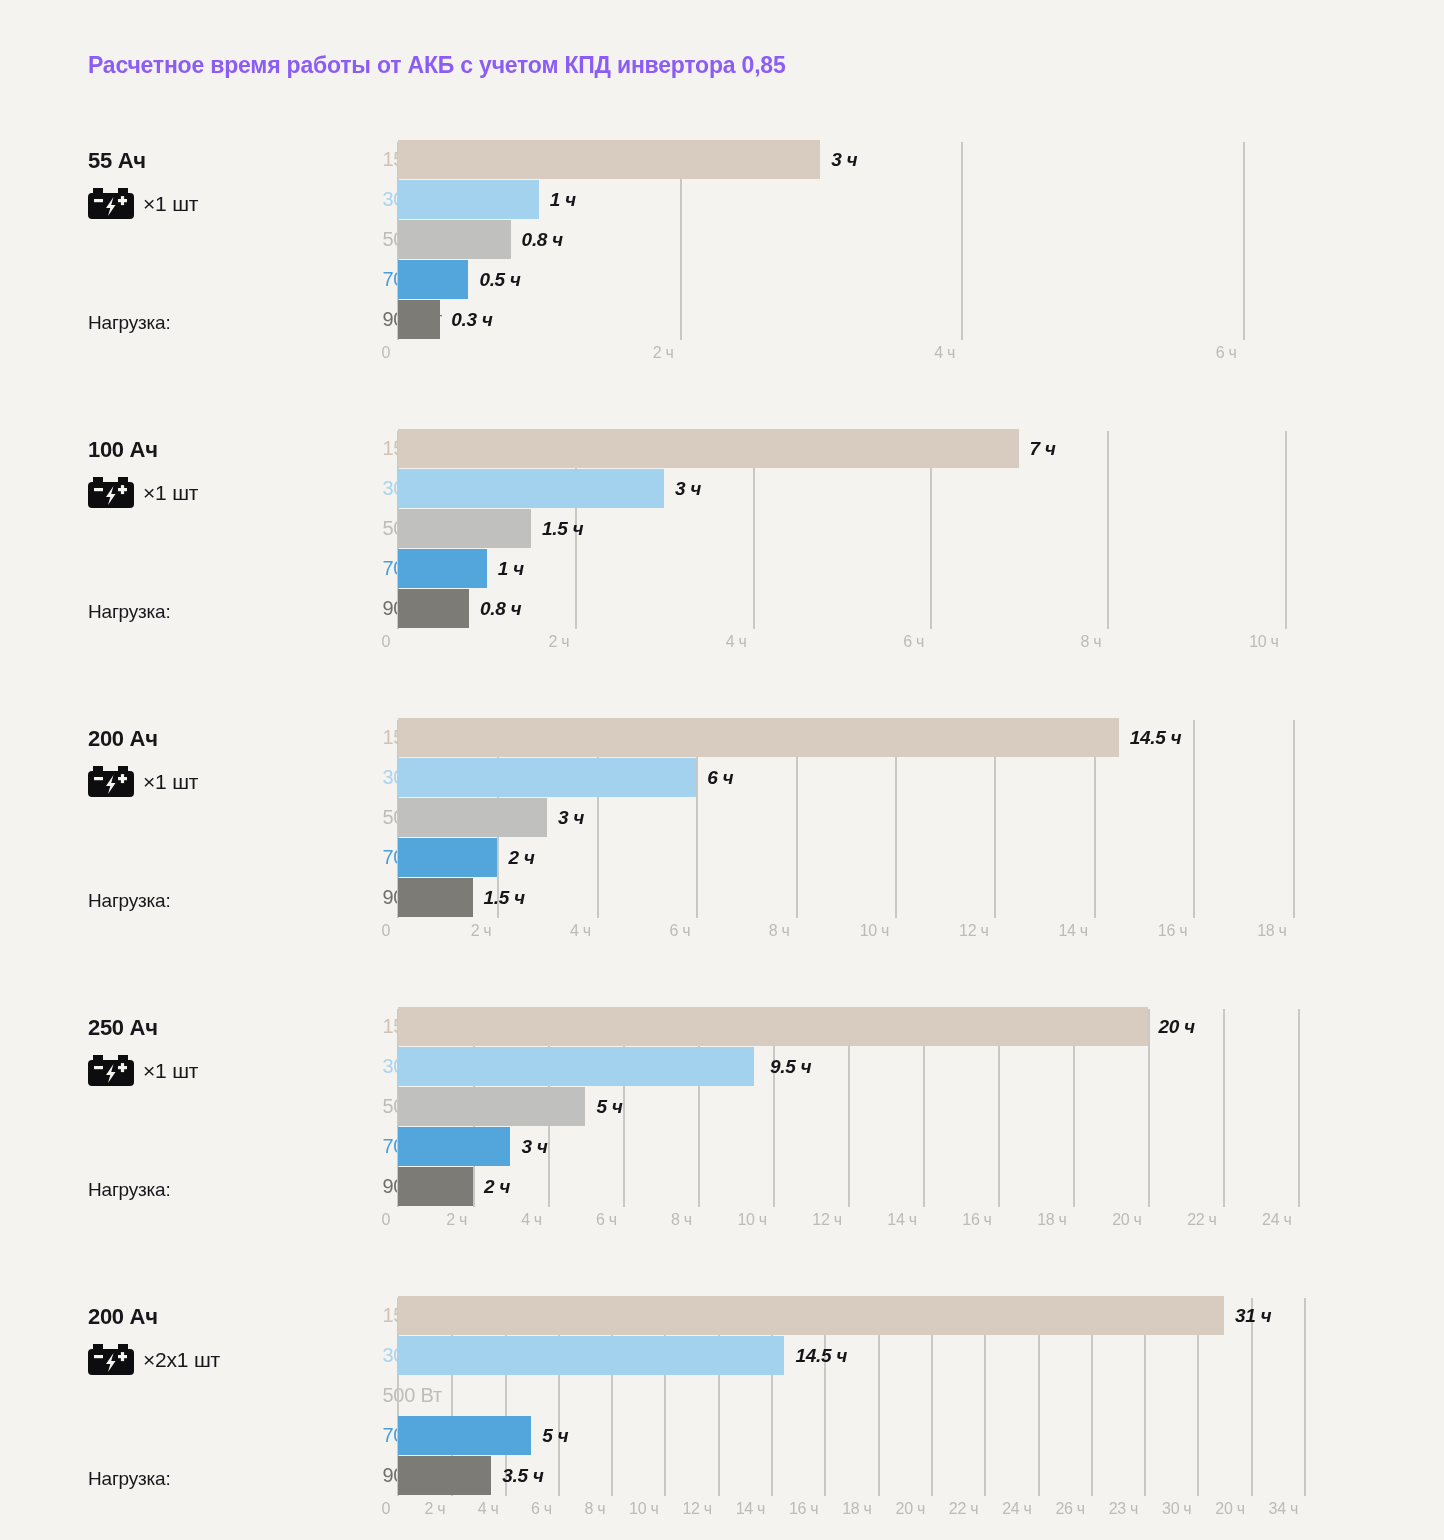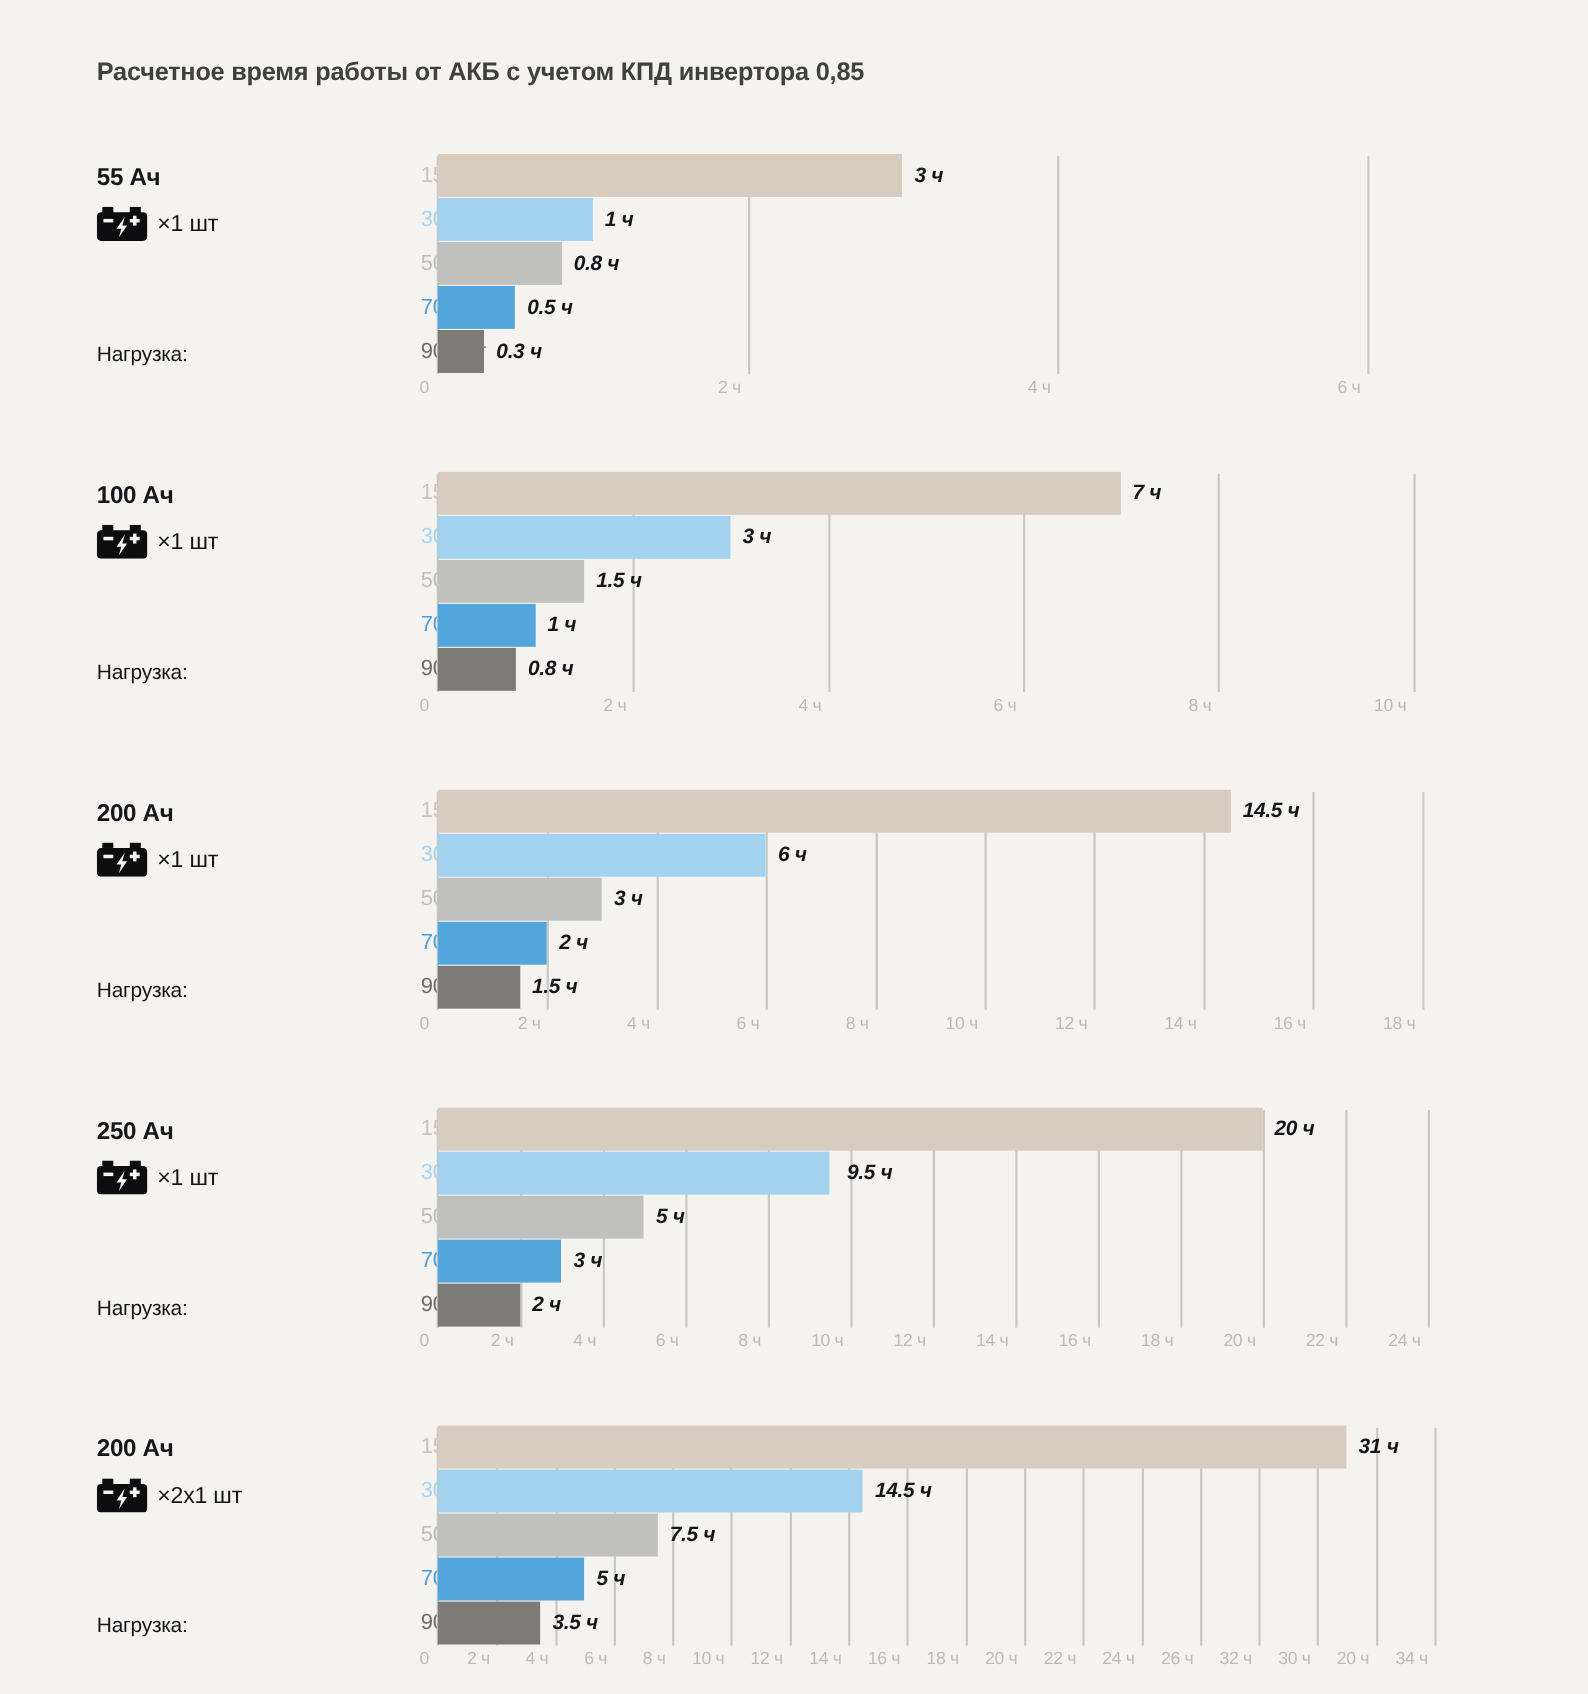--- a/index.html
+++ b/index.html
@@ -14,21 +14,21 @@
     font-family: "Liberation Sans", "DejaVu Sans", sans-serif;
     overflow: hidden;
   }
 
   #page-title {
     position: absolute;
     left: 88px;
     top: 52px;
     font-size: 23px;
     font-weight: bold;
-    color: #404040;
+    color: #8b5cf6;
     letter-spacing: -0.2px;
     white-space: nowrap;
   }
 
   .panels {
     position: absolute;
     left: 0;
     top: 140px;
     width: 1444px;
   }
@@ -517,24 +517,20 @@
         </div>
         <div class="bar-layer">
           <div class="bar-row" style="top: 0px; text-align: right;">
             <div class="bar" style="width: 826.069px; background: rgb(216, 203, 192);"></div>
             <div class="bar-value" style="left: 826.069px;">31 ч</div>
           </div>
           <div class="bar-row" style="top: 40px;">
             <div class="bar" style="width: 386.387px; background: rgb(163, 210, 239);"></div>
             <div class="bar-value" style="left: 386.387px;">14.5 ч</div>
           </div>
-          <div class="bar-row" style="top: 80px;">
-            <div class="bar" style="width: 199.855px; background: rgb(192, 192, 191);"></div>
-            <div class="bar-value" style="left: 199.855px;">7.5 ч</div>
-          </div>
           <div class="bar-row" style="top: 120px;">
             <div class="bar" style="width: 133.237px; background: rgb(82, 166, 220);"></div>
             <div class="bar-value" style="left: 133.237px;">5 ч</div>
           </div>
           <div class="bar-row" style="top: 160px;">
             <div class="bar" style="width: 93.2659px; background: rgb(125, 123, 118);"></div>
             <div class="bar-value" style="left: 93.2659px;">3.5 ч</div>
           </div>
         </div>
         <div class="tick-layer">
@@ -545,20 +541,20 @@
           <div class="tick" style="left: 213.179px;">8 ч</div>
           <div class="tick" style="left: 266.474px;">10 ч</div>
           <div class="tick" style="left: 319.769px;">12 ч</div>
           <div class="tick" style="left: 373.064px;">14 ч</div>
           <div class="tick" style="left: 426.358px;">16 ч</div>
           <div class="tick" style="left: 479.653px;">18 ч</div>
           <div class="tick" style="left: 532.948px;">20 ч</div>
           <div class="tick" style="left: 586.243px;">22 ч</div>
           <div class="tick" style="left: 639.538px;">24 ч</div>
           <div class="tick" style="left: 692.832px;">26 ч</div>
-          <div class="tick" style="left: 746.127px;">32 ч</div>
+          <div class="tick" style="left: 746.127px;">23 ч</div>
           <div class="tick" style="left: 799.422px;">30 ч</div>
           <div class="tick" style="left: 852.717px;">20 ч</div>
           <div class="tick" style="left: 906.012px;">34 ч</div>
         </div>
       </div>
     </div>
   </div>
 
 </body></html>

